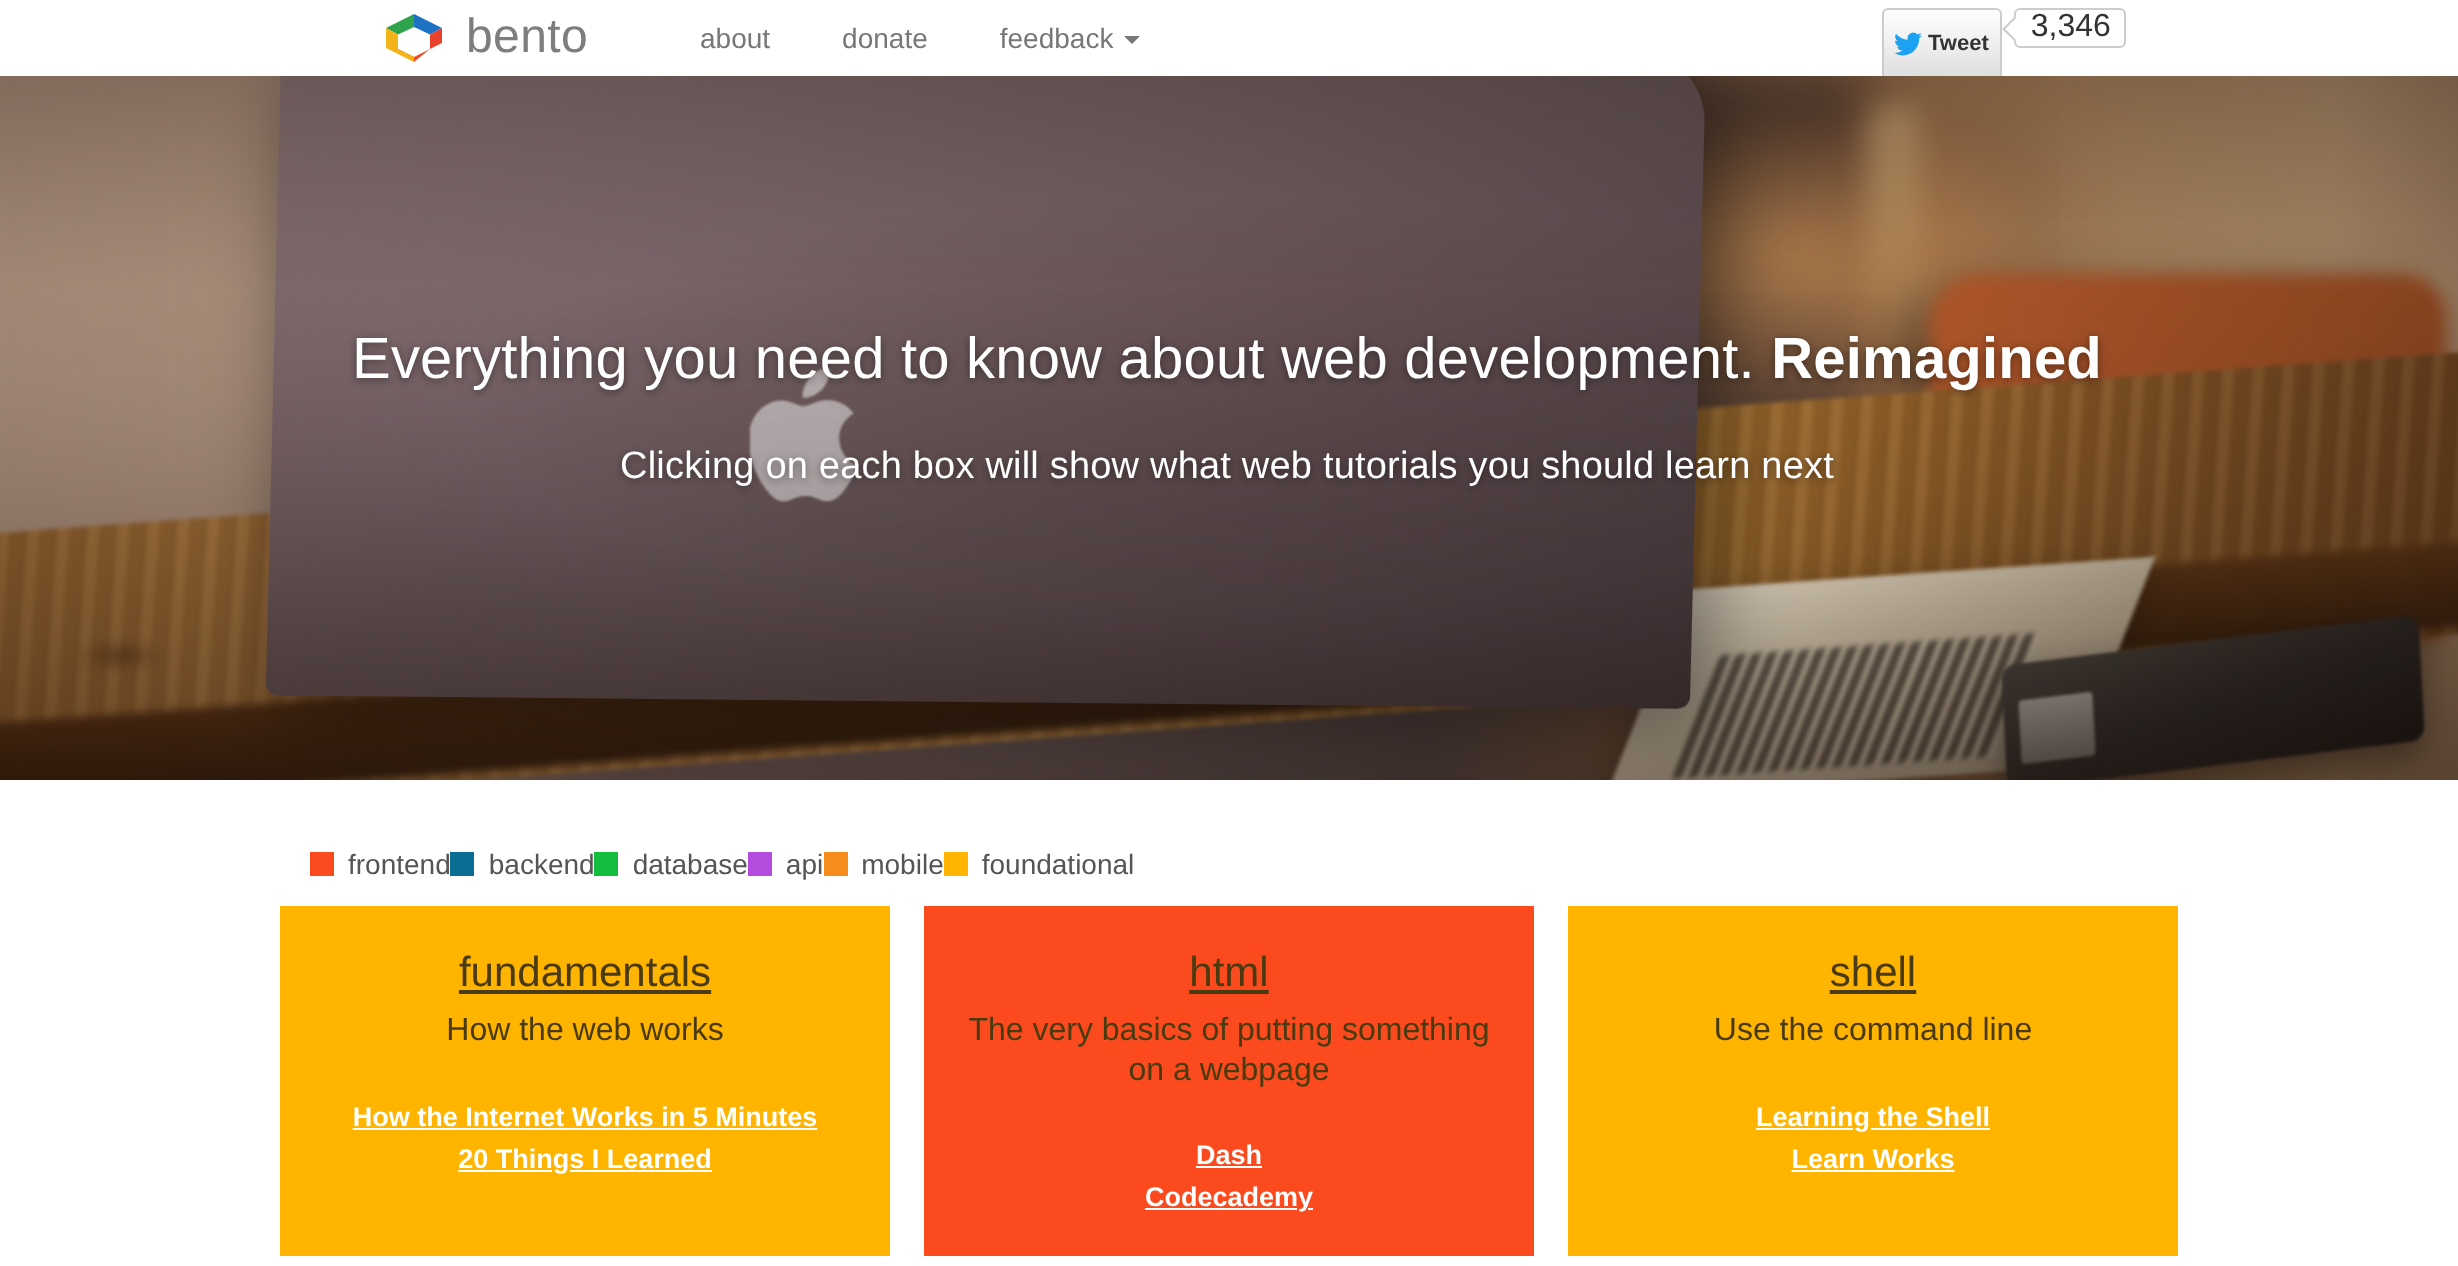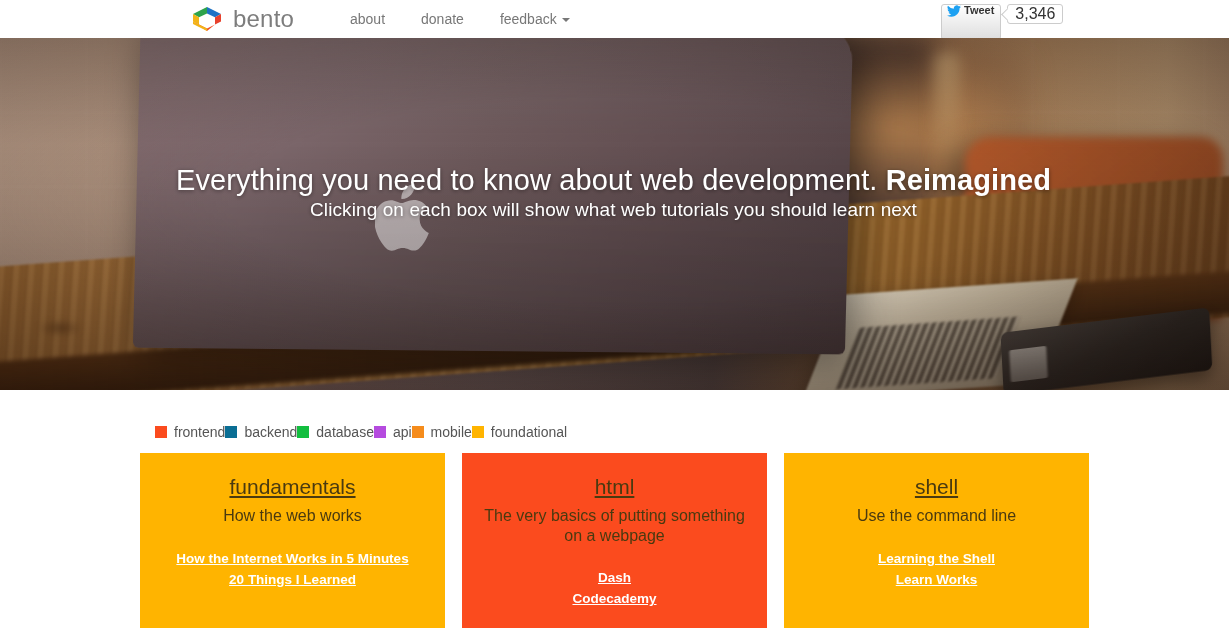--- a/index.html
+++ b/index.html
@@ -81,20 +81,21 @@
     position: absolute;
     left: 941px;
     top: 4px;
     display: flex;
     align-items: stretch;
     height: 20px;
   }
 
   .tweet-button {
     display: flex;
+    align-items: center;
     gap: 3px;
     height: 36px;
     padding: 0 6px 0 5px;
     background: linear-gradient(to bottom, #ffffff 0%, #dedede 100%);
     border: 1px solid #cccccc;
     border-radius: 3px;
     font-size: 11px;
     font-weight: bold;
     color: #333333;
     text-decoration: none;
@@ -333,21 +334,21 @@
     text-shadow: 0 1px 4px rgba(0,0,0,0.45);
   }
   .hero-title {
     font-size: 29px;
     font-weight: 300;
     line-height: 1.25;
     letter-spacing: 0.1px;
   }
   .hero-title strong { font-weight: 700; }
   .hero-sub {
-    margin-top: 1px;
+    margin-top: 25px;
     font-size: 19px;
     font-weight: 300;
     letter-spacing: 0.1px;
   }
 
   
   .legend {
     width: 1229px;
     padding: 34px 16px 0 0;
     display: flex;

